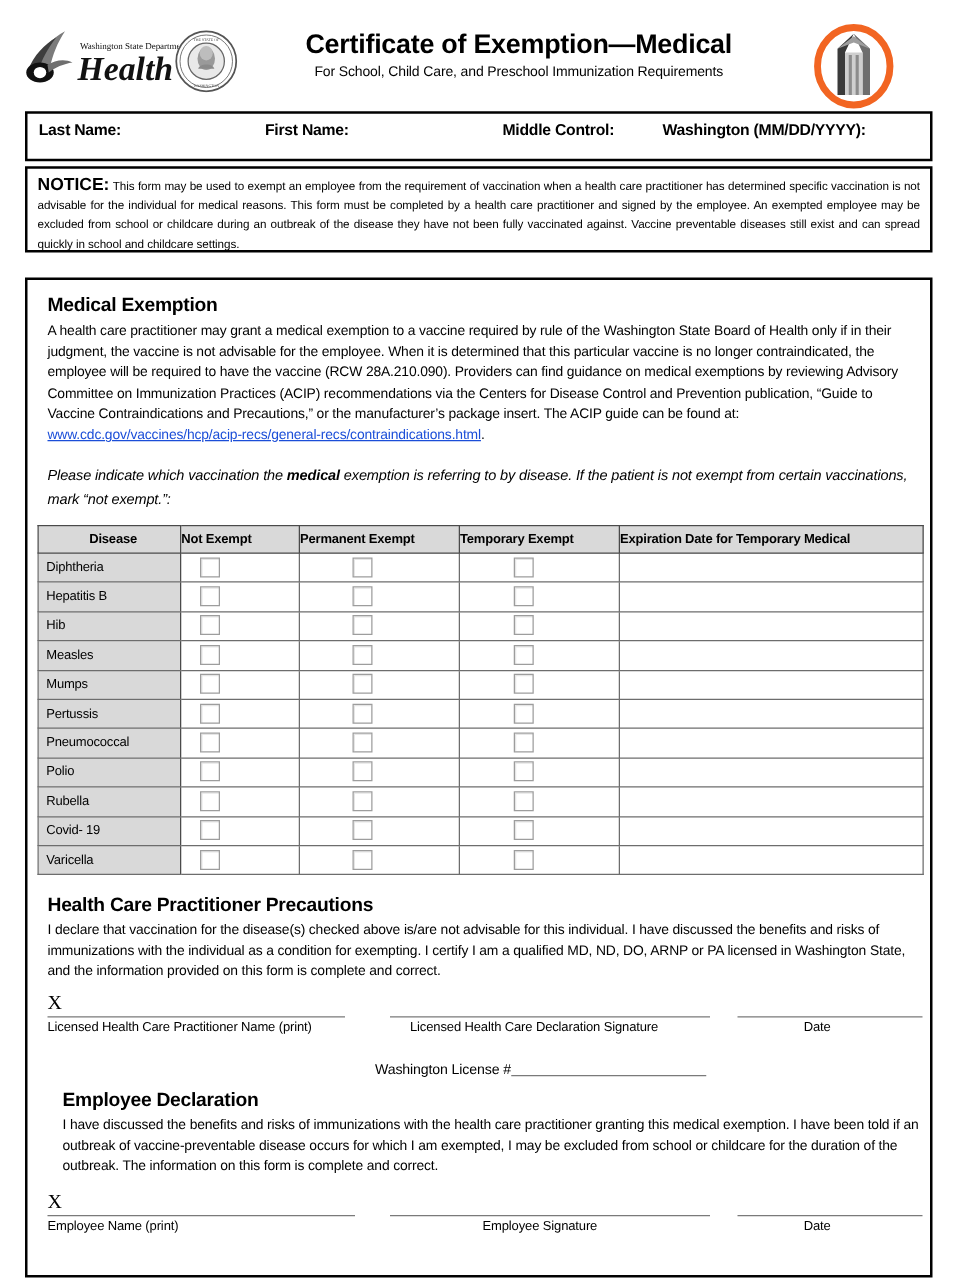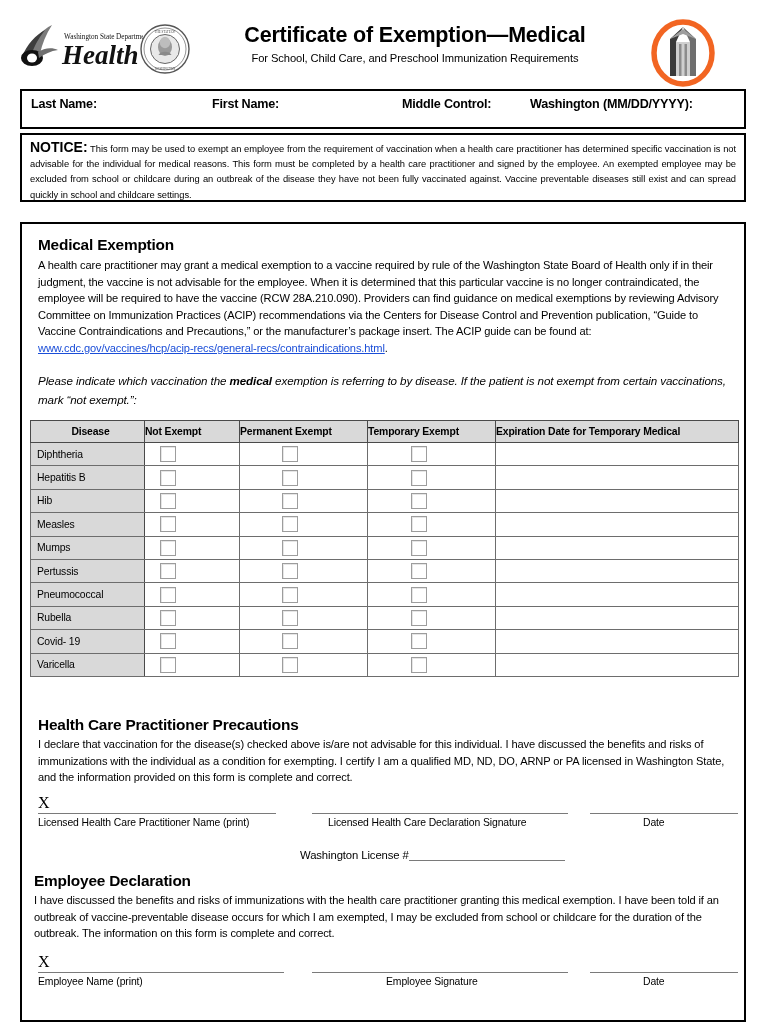--- a/index.html
+++ b/index.html
@@ -109,21 +109,21 @@
     display:inline-block;width:9.5px;height:9.5px;border:1.6px solid #000;
     margin-right:4px;position:relative;top:1px;
   }
   .degs .item{display:inline-block;margin-right:14px;}
   .walic{position:absolute;left:278px;top:623px;font-size:11.3px;letter-spacing:-0.1px;white-space:nowrap;}
   .walic .line{
     display:inline-block;width:156px;border-bottom:1px solid #7a7a7a;
     height:11px;position:relative;top:2px;
   }
 
-  .emp{position:absolute;left:12px;top:648px;width:692px;}
+  .emp{position:absolute;left:28px;top:648px;width:692px;}
 </style>
 </head>
 <body>
 
 <div class="page">
 
   <div class="header">
 
     <div class="logo-left">
       <svg width="125" height="52" viewBox="0 0 125 52">
@@ -255,20 +255,27 @@
             <td class="c-exp"></td>
           </tr>
           <tr>
             <td class="c-dis">Pneumococcal</td>
             <td class="c-cb"><span class="cb "></span></td>
             <td class="c-cb"><span class="cb wide"></span></td>
             <td class="c-cb"><span class="cb wide2"></span></td>
             <td class="c-exp"></td>
           </tr>
           <tr>
+            <td class="c-dis">Polio</td>
+            <td class="c-cb"><span class="cb "></span></td>
+            <td class="c-cb"><span class="cb wide"></span></td>
+            <td class="c-cb"><span class="cb wide2"></span></td>
+            <td class="c-exp"></td>
+          </tr>
+          <tr>
             <td class="c-dis">Rubella</td>
             <td class="c-cb"><span class="cb "></span></td>
             <td class="c-cb"><span class="cb wide"></span></td>
             <td class="c-cb"><span class="cb wide2"></span></td>
             <td class="c-exp"></td>
           </tr>
           <tr>
             <td class="c-dis">Covid- 19</td>
             <td class="c-cb"><span class="cb "></span></td>
             <td class="c-cb"><span class="cb wide"></span></td>

